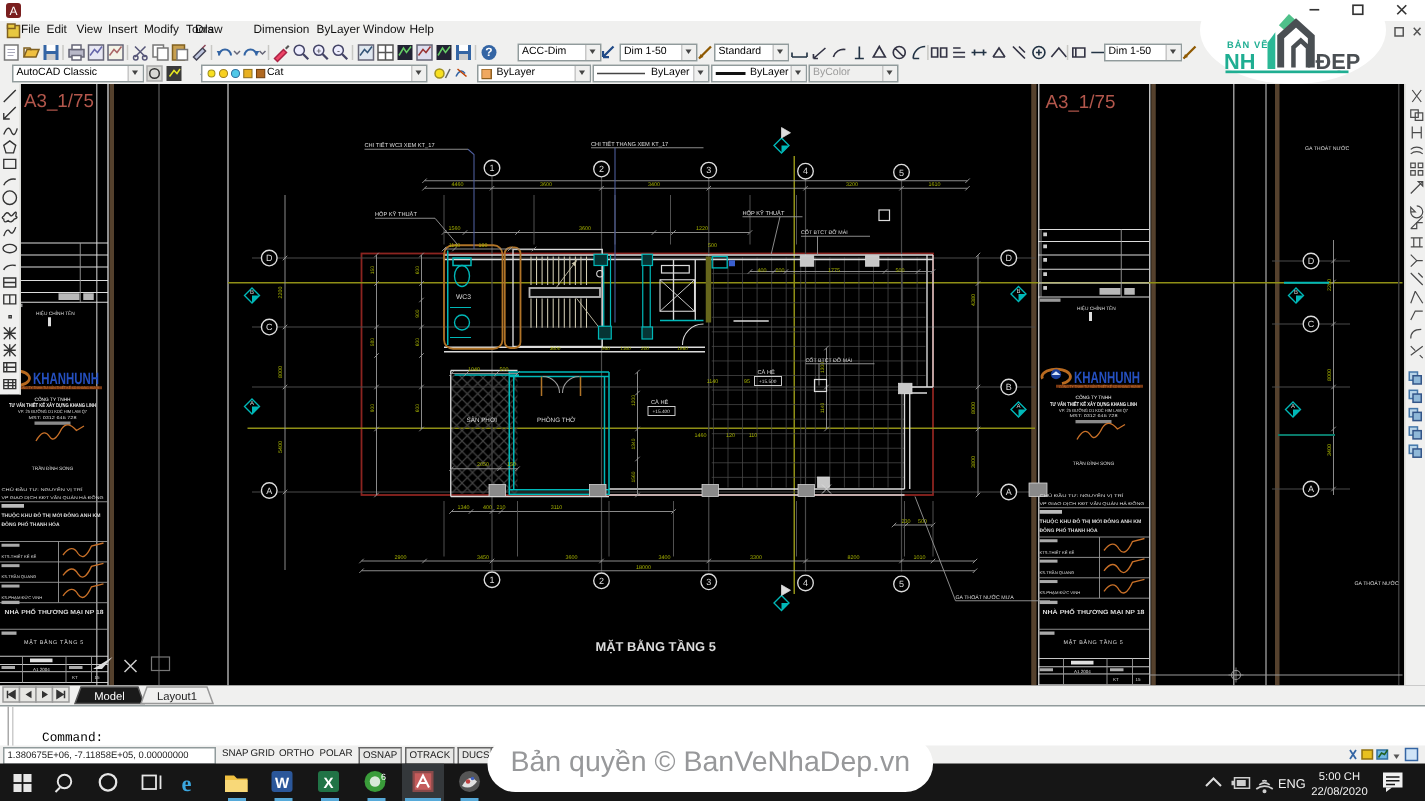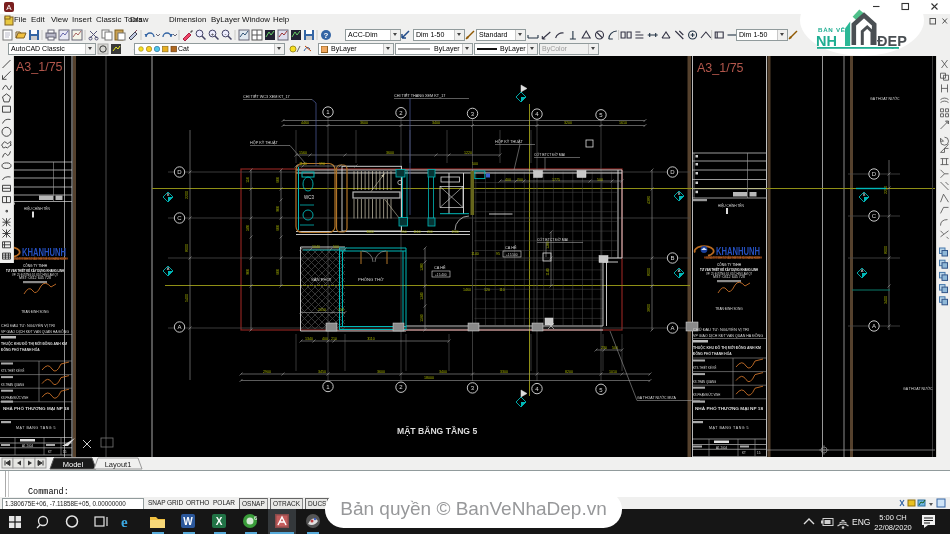--- a/index.html
+++ b/index.html
@@ -43,21 +43,21 @@
 </div>
 <div class="abs" id="menubar">
  <svg class="abs" style="left:4px;top:1px" width="11" height="11">
       <rect x="1" y="2" width="8" height="8" fill="#e8c840" stroke="#806020"></rect>
       <rect x="1" y="1" width="5" height="3" fill="#e8c840" stroke="#806020"></rect>
     </svg>
  <span style="left:14px">File</span>
     <span style="left:31px">Edit</span>
     <span style="left:51px">View</span>
     <span style="left:72px">Insert</span>
-    <span style="left:96px">Classic</span>
+    <span style="left:96px">Modify</span>
     <span style="left:124px">Tools</span>
     <span style="left:130px">Draw</span>
     <span style="left:169px">Dimension</span>
     <span style="left:211px">ByLayer</span>
     <span style="left:242px">Window</span>
     <span style="left:273px">Help</span>
  <svg class="abs" style="left:913px;top:2px" width="36" height="10">
    <line x1="4" y1="7" x2="9" y2="7" stroke="#555" stroke-width="1"></line>
    <rect x="17" y="2.5" width="5.5" height="5.5" fill="none" stroke="#555"></rect>
    <path d="M29.5 2.5 L34 7.5 M34 2.5 L29.5 7.5" stroke="#555" stroke-width="1"></path>

